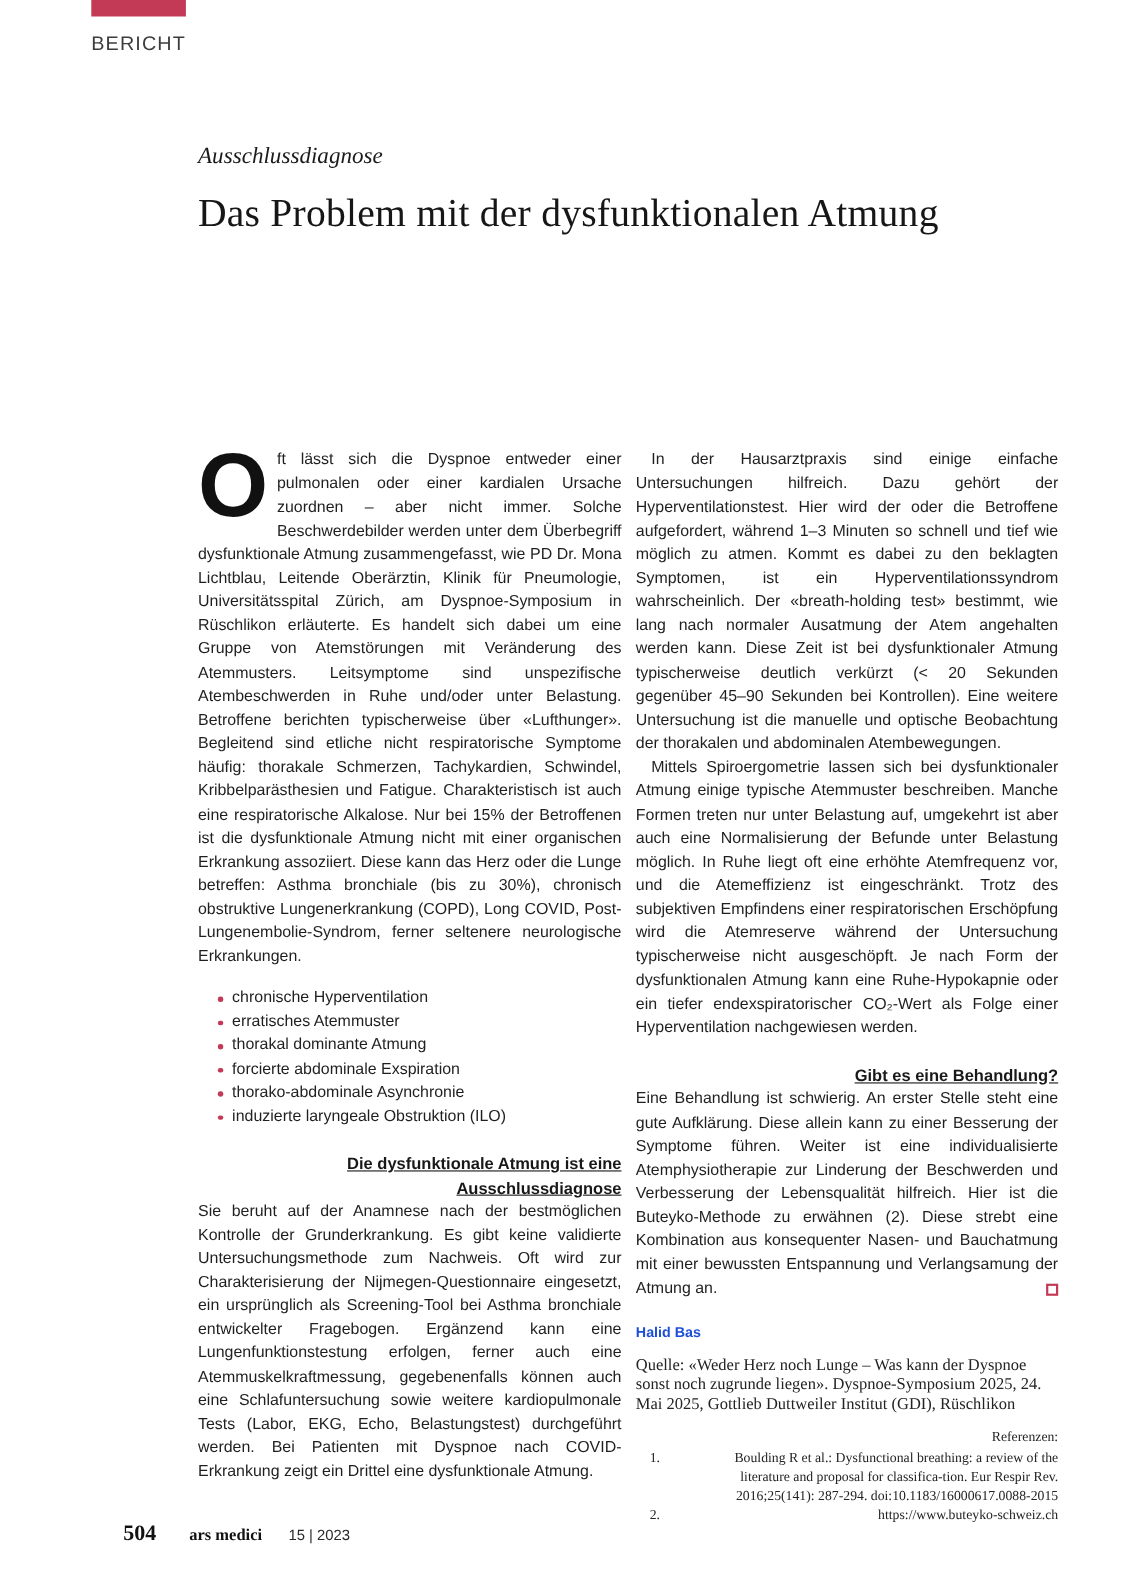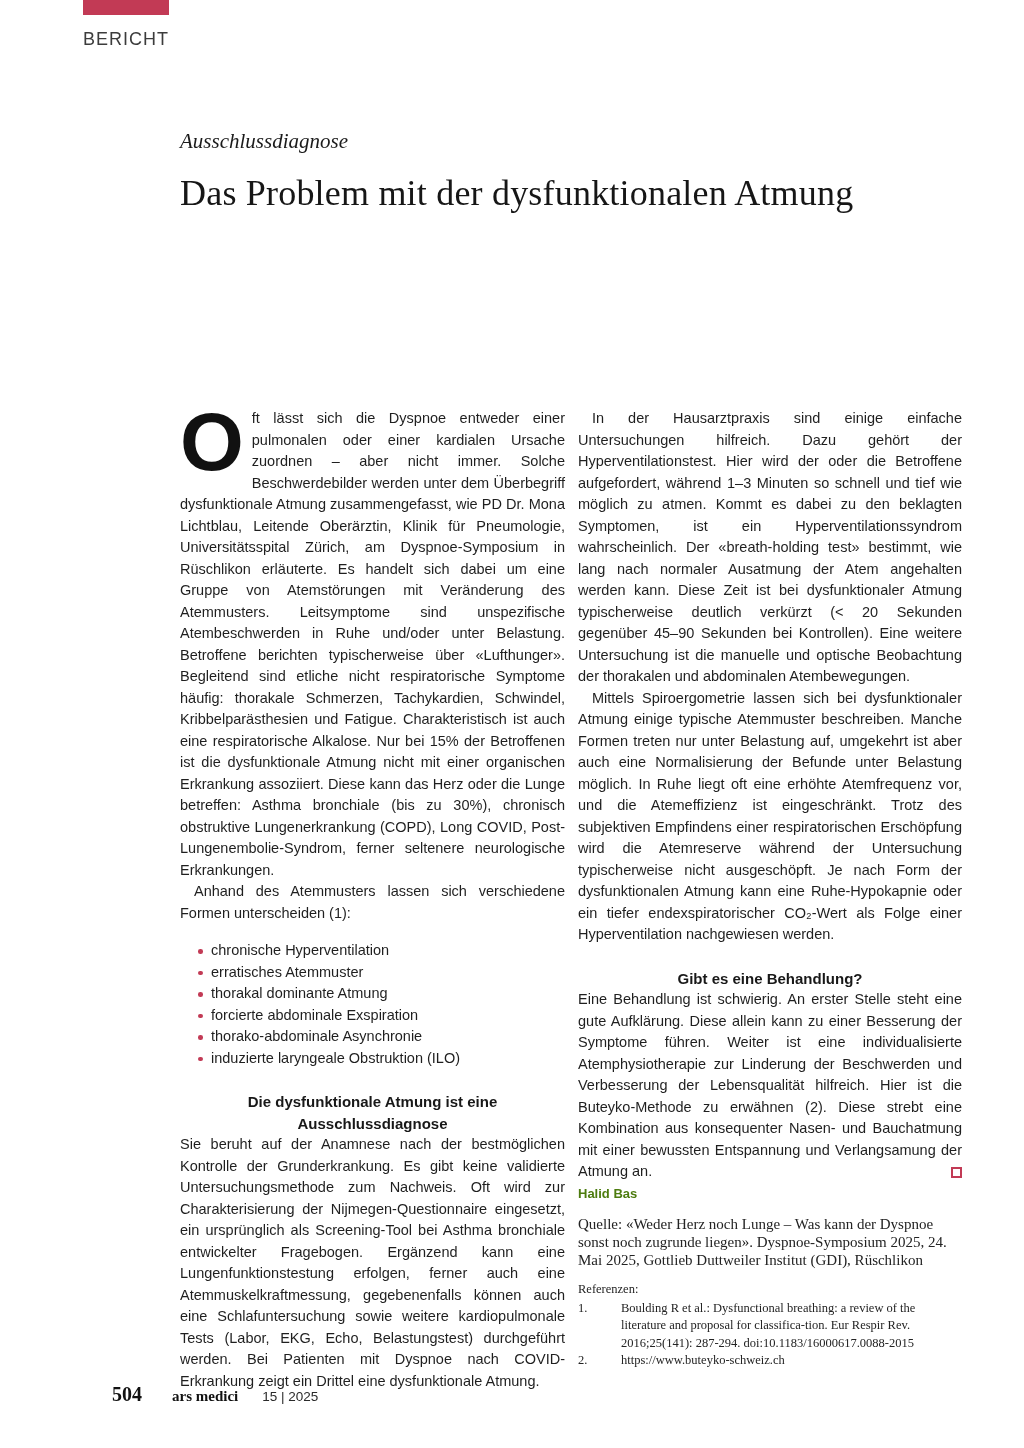--- a/index.html
+++ b/index.html
@@ -61,41 +61,42 @@
   ul.bullets{list-style:none;margin:16px;padding:0;text-align:left;}
   ul.bullets li{position:relative;padding-left:15px;}
   ul.bullets li::before{
     content:"";position:absolute;left:2px;top:9px;
     width:4.5px;height:4.5px;border-radius:50%;
     background:var(--accent);
   }
   .subhead{
     margin:22px 0 0 0;
     font-size:15px;font-weight:700;color:#181818;
-    text-align:center;line-height:21.5px;
+    text-align:right;line-height:21.5px;text-decoration:underline;
   }
   .lastpara{position:relative;}
   .endmark{
     position:absolute;right:0;bottom:5px;
     width:7px;height:7px;
     border:2.5px solid var(--accent);
     background:#fff;
   }
   .author{
-    font-size:13px;font-weight:700;color:#4d7c0f;
+    margin-top:17px;
+    font-size:13px;font-weight:700;color:#1d4ed8;
     text-align:left;
   }
   .source{
     margin-top:11px;
     font-family:"Liberation Serif",serif;
     font-size:15px;line-height:18px;color:#232323;
     text-align:left;
   }
   .refs{margin-top:12px;font-family:"Liberation Serif",serif;
-    font-size:12.5px;line-height:17.5px;color:#232323;text-align:left;}
+    font-size:12.5px;line-height:17.5px;color:#232323;text-align:right;}
   .refs .refs-label{margin:0 0 1px 0;}
   .ref-item{display:flex;margin:0;}
   .ref-num{flex:0 0 22px;}
   .ref-text{flex:1;margin-left:21px;}
   .footer{
     position:absolute;left:83px;top:1383px;
     display:flex;align-items:baseline;gap:24px;margin-left:29px;
   }
   .footer .pagenum{
     font-family:"Liberation Serif",serif;
@@ -117,21 +118,20 @@
 
   <div class="redbar"></div>
   <div class="tag">BERICHT</div>
 
   <div class="kicker">Ausschlussdiagnose</div>
   <h1 class="title">Das Problem mit der dysfunktionalen Atmung</h1>
 
 
   <div class="col col-left">
     <p><span class="dropcap">O</span><span>ft lässt sich die Dyspnoe entweder einer pulmonalen oder einer kardialen Ursache zuordnen – aber nicht immer. Solche Beschwerdebilder werden unter dem Überbegriff dysfunktionale Atmung zusammengefasst, wie PD Dr. Mona Lichtblau, Leitende Oberärztin, Klinik für Pneumologie, Universitätsspital Zürich, am Dyspnoe-Symposium in Rüschlikon erläuterte. Es handelt sich dabei um eine Gruppe von Atemstörungen mit Veränderung des Atemmusters. Leitsymptome sind unspezifische Atembeschwerden in Ruhe und/oder unter Belastung. Betroffene berichten typischerweise über «Lufthunger». Begleitend sind etliche nicht respiratorische Symptome häufig: thorakale Schmerzen, Tachykardien, Schwindel, Kribbelparästhesien und Fatigue. Charakteristisch ist auch eine respiratorische Alkalose. Nur bei 15% der Betroffenen ist die dysfunktionale Atmung nicht mit einer organischen Erkrankung assoziiert. Diese kann das Herz oder die Lunge betreffen: Asthma bronchiale (bis zu 30%), chronisch obstruktive Lungenerkrankung (COPD), Long COVID, Post-Lungenembolie-Syndrom, ferner seltenere neurologische Erkrankungen.</span></p>
-    <p class="indent">Anhand des Atemmusters lassen sich verschiedene Formen unterscheiden (1):</p>
     <ul class="bullets">
       <li>chronische Hyperventilation</li>
       <li>erratisches Atemmuster</li>
       <li>thorakal dominante Atmung</li>
       <li>forcierte abdominale Exspiration</li>
       <li>thorako-abdominale Asynchronie</li>
       <li>induzierte laryngeale Obstruktion (ILO)</li>
     </ul>
     <h3 class="subhead">Die dysfunktionale Atmung ist eine Ausschlussdiagnose</h3>
     <p>Sie beruht auf der Anamnese nach der bestmöglichen Kontrolle der Grunderkrankung. Es gibt keine validierte Untersuchungsmethode zum Nachweis. Oft wird zur Charakterisierung der Nijmegen-Questionnaire eingesetzt, ein ursprünglich als Screening-Tool bei Asthma bronchiale entwickelter Fragebogen. Ergänzend kann eine Lungenfunktionstestung erfolgen, ferner auch eine Atemmuskelkraftmessung, gegebenenfalls können auch eine Schlafuntersuchung sowie weitere kardiopulmonale Tests (Labor, EKG, Echo, Belastungstest) durchgeführt werden. Bei Patienten mit Dyspnoe nach COVID-Erkrankung zeigt ein Drittel eine dysfunktionale Atmung.</p>
@@ -156,16 +156,16 @@
       <div class="ref-item">
         <span class="ref-num">2.</span>
         <span class="ref-text">https://www.buteyko-schweiz.ch</span>
       </div>
     </div>
   </div>
 
   <div class="footer">
     <span class="pagenum">504</span>
     <span class="journal">ars medici</span>
-    <span class="issue">15 | 2025</span>
+    <span class="issue">15 | 2023</span>
   </div>
 
 </div>
 
 </body></html>

